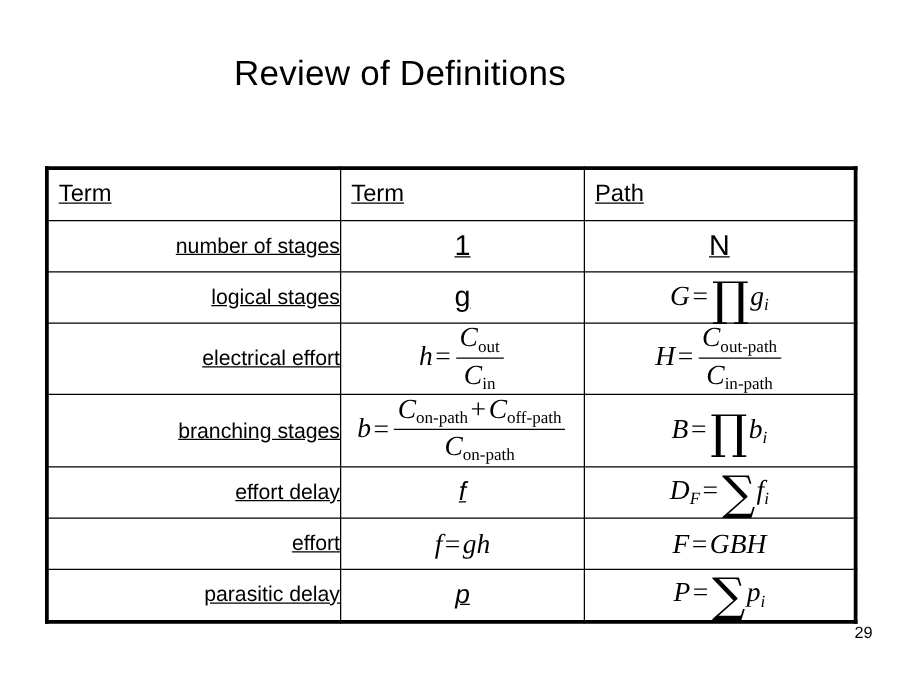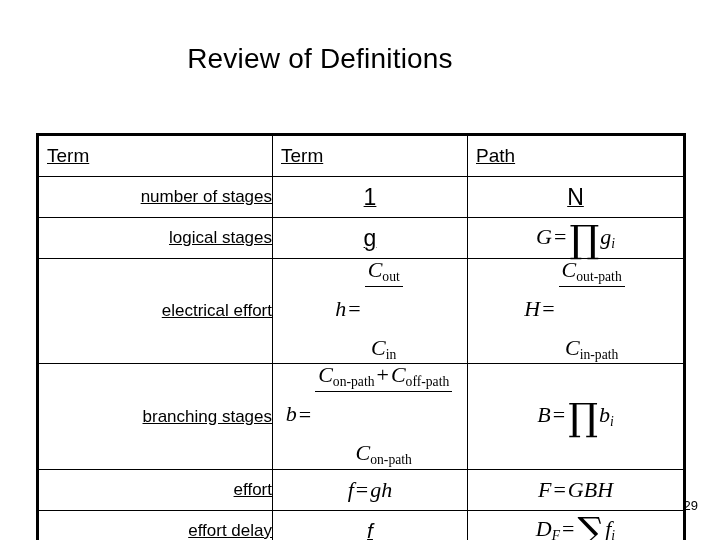--- a/index.html
+++ b/index.html
@@ -136,21 +136,20 @@
   .frac .num {
     display: block;
     border-bottom: 1px solid #000;
     padding: 0 3px 1px 3px;
     line-height: 1.05;
   }
   .frac .den {
     display: block;
     padding: 1px 3px 0 3px;
     line-height: 1.05;
-    margin-top: 48px;
   }
   .eq-md { font-size: 22px; }
   .eq-sm { font-size: 15px; }
 
   #page-number {
     position: absolute;
     right: 22px;
     top: 498px;
     font-size: 13px;
     font-family: Liberation Sans, sans-serif;
@@ -222,39 +221,48 @@
               <span class="num"><span>C</span><sub class="upr">on-path</sub><span class="op">+</span><span>C</span><sub class="upr">off-path</sub></span>
               <span class="den"><span>C</span><sub class="upr">on-path</sub></span>
             </span></span>
         </td>
         <td class="path-cell">
           <span class="eq eq-md"><span>B</span><span class="op">=</span><span class="big">∏</span><span>b</span><sub>i</sub></span>
         </td>
       </tr>
 
       <tr>
+        <td class="term-cell">effort delay</td>
+        <td class="stage-cell">
+          <span class="sym-sans-italic">f</span>
+        </td>
+        <td class="path-cell">
+          <span class="eq eq-md"><span>D</span><sub>F</sub><span class="op">=</span><span class="big">∑</span><span>f</span><sub>i</sub></span>
+        </td>
+      </tr>
+
+      <tr>
         <td class="term-cell">effort</td>
         <td class="stage-cell">
           <span class="eq eq-md"><span>f</span><span class="op">=</span><span>gh</span></span>
         </td>
         <td class="path-cell">
           <span class="eq eq-md"><span>F</span><span class="op">=</span><span>GBH</span></span>
         </td>
       </tr>
 
       <tr>
-        <td class="term-cell">effort delay</td>
-        <td class="stage-cell">
-          <span class="sym-sans-italic">f</span>
-        </td>
-        <td class="path-cell">
-          <span class="eq eq-md"><span>D</span><sub>F</sub><span class="op">=</span><span class="big">∑</span><span>f</span><sub>i</sub></span>
-        </td>
-      </tr>
-
+        <td class="term-cell">parasitic delay</td>
+        <td class="stage-cell">
+          <span class="sym-sans-italic">p</span>
+        </td>
+        <td class="path-cell">
+          <span class="eq eq-md"><span>P</span><span class="op">=</span><span class="big">∑</span><span>p</span><sub>i</sub></span>
+        </td>
+      </tr>
 
 
     </tbody>
   </table>
 
   <div id="page-number">29</div>
 
 </div>
 
 </body></html>

